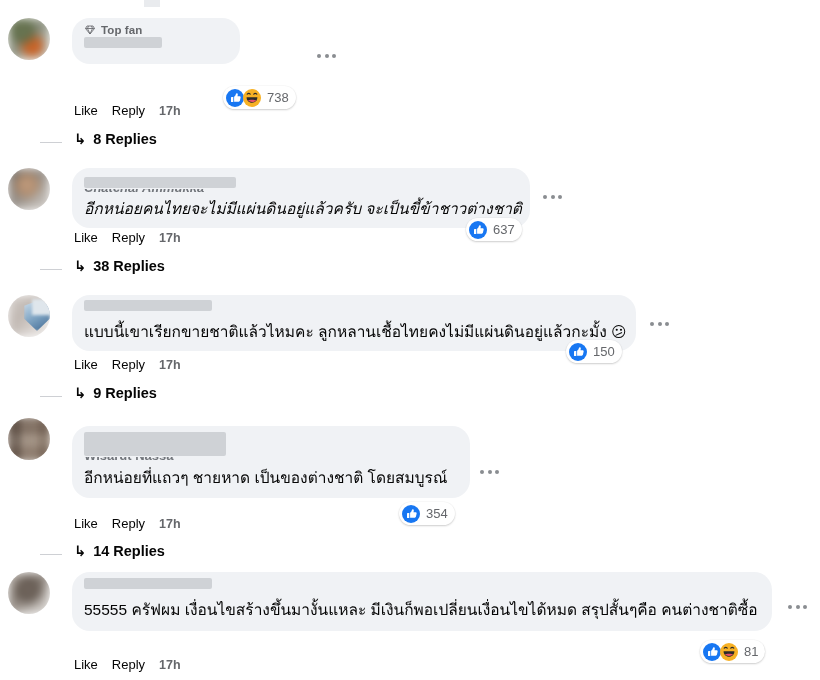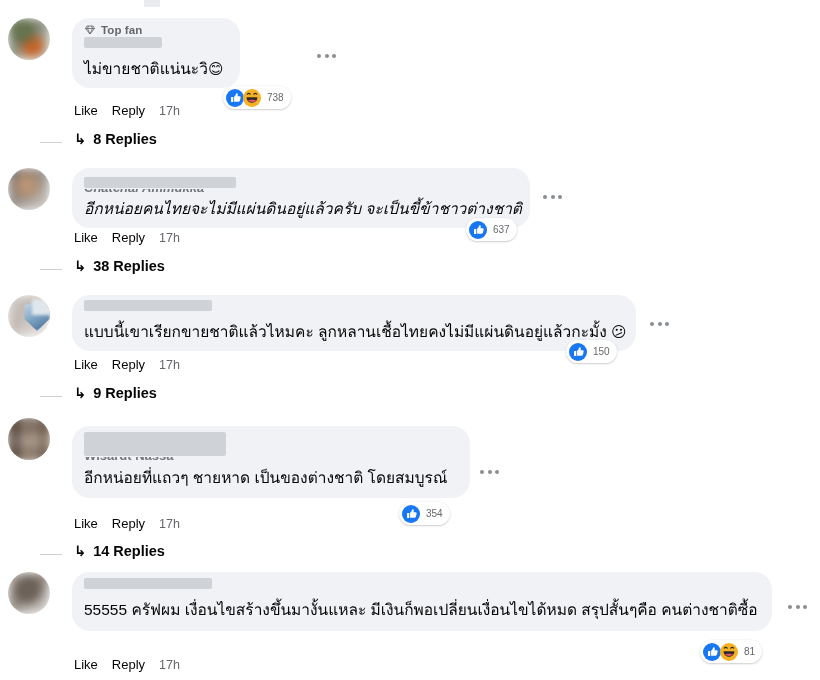--- a/index.html
+++ b/index.html
@@ -88,42 +88,42 @@
   }
   .emoji-inline { font-size: 15px; }
 
   
   .actions {
     position: absolute;
     display: flex; align-items: center; gap: 14px;
     font-size: 13px; color: #050505;
   }
   .actions .act { font-weight: 400; cursor: pointer; }
-  .actions .tstamp { font-weight: 400; color: #65676b; font-size: 12.5px; }
+  .actions .tstamp { font-weight: 700; color: #65676b; font-size: 12.5px; }
 
   
   .replies {
     position: absolute;
     display: flex; align-items: center; gap: 7px;
     font-size: 14.5px; font-weight: 700; color: #050505;
   }
   .rline {
     position: absolute; height: 1px; background: #ced0d4;
   }
 
   
   .pill {
     position: absolute;
     display: flex; align-items: center; gap: 3px;
     background: #fff; border-radius: 12px;
     padding: 2px 7px 2px 3px;
     box-shadow: 0 1px 2px rgba(0,0,0,.18), 0 0 0 .5px rgba(0,0,0,.04);
     height: 23px;
   }
-  .pill .cnt { font-size: 10px; color: #65676b; margin-left: 3px; }
+  .pill .cnt { font-size: 13px; color: #65676b; margin-left: 3px; }
   .rx { width: 18px; height: 18px; border-radius: 50%; display: block; }
   .rx + .rx { margin-left: -4px; }
 
   
   .dots {
     position: absolute; display: flex; gap: 3.5px; align-items: center;
     cursor: pointer;
   }
   .dots i { width: 4px; height: 4px; border-radius: 50%; background: #8a8d91; display: block; }
 
@@ -151,21 +151,20 @@
             <path d="M3 9l3-5h12l3 5-9 11L3 9z"></path>
               <path d="M3 9h18"></path>
               <path d="M9 4l-2 5 5 11"></path>
               <path d="M15 4l2 5-5 11"></path>
           </svg>
         </span>
         <span>Top fan</span>
       </div>
       <div class="name-redact wide"></div>
       <div class="ghost-name cut"></div>
-      <div class="ctext" style="margin-top:2px;"><span>ไม่ขายชาติแน่นะวิ</span><span class="emoji-inline">😊</span></div>
     </div>
 
     <div class="dots" style="left:317px; top:36px;">
         <i></i>
         <i></i>
         <i></i>
       </div>
 
     <div class="pill" style="left:223px; top:68px;">
       <span class="rx">

